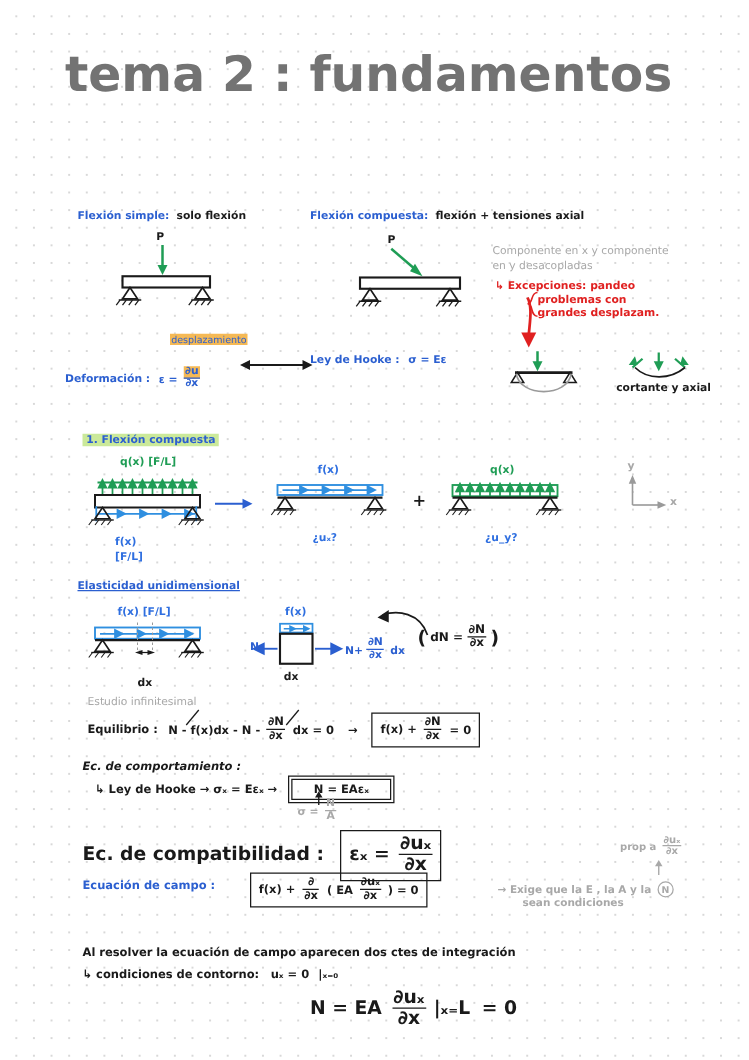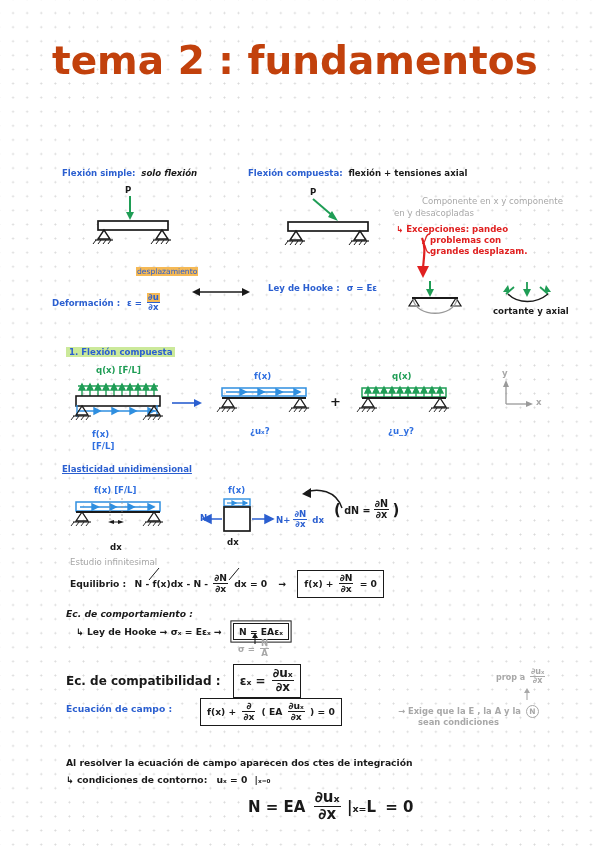--- a/index.html
+++ b/index.html
@@ -10,21 +10,21 @@
     background-size:14.1px 14.1px;
     background-position:6px 6px;
     font-family:"DejaVu Sans", sans-serif;
   }
   .abs{position:absolute;}
   
   #title-block{left:52px;top:38px;width:520px;}
   .title-line{
     font-family:"DejaVu Sans", sans-serif;
     font-weight:bold;
-    color:#c2410c;
+    color:#737373;
     font-size:39px;
     line-height:46px;
     letter-spacing:0px;
     white-space:nowrap;
   }
   
   .hw{font-family:"DejaVu Sans", sans-serif;font-size:8.6px;line-height:11px;color:#1a1a1a;white-space:nowrap;}
   .blue{color:#2b5fd0;}
   .blue2{color:#2f6fe0;}
   .green{color:#1f9d55;}
@@ -32,33 +32,33 @@
   .red{color:#e02020;}
   .bold{font-weight:bold;}
   .u{text-decoration:underline;}
   .hl-green{background:#cbe99a;padding:0 3px;}
   .hl-orange{background:#f5b955;padding:0 1px;}
   
   .frac{display:inline-block;vertical-align:middle;text-align:center;line-height:1.05;position:relative;top:-1px;}
   .frac .num{display:block;border-bottom:1px solid currentColor;padding:0 1px;}
   .frac .den{display:block;padding:0 1px;}
   .boxed{border:1.3px solid #1a1a1a;padding:3px 6px;display:inline-block;}
-  .boxed2{border:1.2px solid #1a1a1a;padding:2px 5px;display:inline-block;box-shadow:0 0 0 1.6px #fff,0 0 0 2.6px #1a1a1a;}
+  .boxed2{border:1.2px solid #1a1a1a;padding:2px 17px;display:inline-block;box-shadow:0 0 0 1.6px #fff,0 0 0 2.6px #1a1a1a;}
   svg{overflow:visible;display:block;}
 </style>
 </head>
 <body>
 
 <div class="abs" id="title-block">
   <div class="title-line">tema 2 : fundamentos</div>
 </div>
 
 <div class="abs hw" style="left:62px;top:168px;">
   <span class="blue bold">Flexión simple:</span>
-  <span class="bold" style="margin-left:3px;font-style:italic;">solo flexión</span>
+  <span class="bold" style="margin-left:3px;">solo flexión</span>
 </div>
 
 <div class="abs" style="left:78px;top:185px;width:140px;height:55px;">
   <div class="abs hw bold" style="left:47px;top:0px;">P</div>
   <svg class="abs" style="left:0;top:0;" width="145" height="58">
     <line x1="52" y1="11" x2="52" y2="30" stroke="#1f9d55" stroke-width="2"></line>
     <polygon points="52,35 48,27 56,27" fill="#1f9d55"></polygon>
     <rect x="20" y="36" width="70" height="9" fill="#ffffff" stroke="#1a1a1a" stroke-width="1.7"></rect>
     <polygon points="26,45 20,54 32,54" fill="none" stroke="#1a1a1a" stroke-width="1.4"></polygon>
     <line x1="17" y1="55" x2="35" y2="55" stroke="#1a1a1a" stroke-width="1.2"></line>
@@ -94,21 +94,21 @@
     <line x1="35" y1="56" x2="32" y2="60" stroke="#1a1a1a" stroke-width="1"></line>
     <polygon points="92,46 86,55 98,55" fill="none" stroke="#1a1a1a" stroke-width="1.4"></polygon>
     <line x1="83" y1="56" x2="101" y2="56" stroke="#1a1a1a" stroke-width="1.2"></line>
     <line x1="84" y1="56" x2="81" y2="60" stroke="#1a1a1a" stroke-width="1"></line>
     <line x1="89" y1="56" x2="86" y2="60" stroke="#1a1a1a" stroke-width="1"></line>
     <line x1="94" y1="56" x2="91" y2="60" stroke="#1a1a1a" stroke-width="1"></line>
     <line x1="99" y1="56" x2="96" y2="60" stroke="#1a1a1a" stroke-width="1"></line>
   </svg>
 </div>
 
-<div class="abs hw gray" style="left:394px;top:196px;margin-left:28px;">Componente en x y componente</div>
+<div class="abs hw gray" style="left:394px;top:196px;">Componente en x y componente</div>
 <div class="abs hw gray" style="left:394px;top:208px;">en y desacopladas</div>
 
 <div class="abs hw red bold" style="left:396px;top:224px;">↳ Excepciones: pandeo</div>
 <div class="abs hw red bold" style="left:430px;top:235px;">problemas con</div>
 <div class="abs hw red bold" style="left:430px;top:246px;">grandes desplazam.</div>
 <svg class="abs" style="left:416px;top:232px;" width="24" height="24">
   <path d="M14 2 C8 2, 11 11, 6 11 C11 11, 8 21, 14 21" fill="none" stroke="#e02020" stroke-width="1.3"></path>
 </svg>
 
 <svg class="abs" style="left:404px;top:236px;" width="50" height="48">
@@ -145,21 +145,21 @@
   <span class="frac" style="margin-left:2px;">
     <span class="num hl-orange">∂u</span>
     <span class="den">∂x</span>
   </span>
 </div>
 <svg class="abs" style="left:192px;top:286px;" width="58" height="12">
   <line x1="6" y1="6" x2="52" y2="6" stroke="#1a1a1a" stroke-width="1.6"></line>
   <polygon points="0,6 8,2 8,10" fill="#1a1a1a"></polygon>
   <polygon points="58,6 50,2 50,10" fill="#1a1a1a"></polygon>
 </svg>
-<div class="abs hw blue bold" style="left:268px;top:283px;">
+<div class="abs hw blue bold" style="left:248px;top:283px;">
   <span>Ley de Hooke :</span>
   <span style="margin-left:4px;">σ = Eε</span>
 </div>
 
 <div class="abs hw blue bold" style="left:66px;top:347px;">
   <span class="hl-green">1. Flexión compuesta</span>
 </div>
 
 <div class="abs" style="left:66px;top:365px;">
   <div class="abs hw green bold" style="left:30px;top:0px;">q(x)  [F/L]</div>
@@ -418,21 +418,21 @@
   <polygon points="5,0 2,5 8,5" fill="#1a1a1a"></polygon>
 </svg>
 <div class="abs hw gray bold" style="left:238px;top:640px;font-size:8.6px;">
   <span>σ =</span>
   <span class="frac" style="margin-left:2px;">
     <span class="num">N</span>
     <span class="den">A</span>
   </span>
 </div>
 
-<div class="abs hw bold" style="left:66px;top:664px;font-size:12px;">
+<div class="abs hw bold" style="left:66px;top:664px;font-size:15px;">
   <span>Ec. de compatibilidad :</span>
   <span class="boxed" style="margin-left:8px;">
     <span>εₓ =</span>
     <span class="frac" style="margin-left:2px;">
       <span class="num">∂uₓ</span>
       <span class="den">∂x</span>
     </span>
   </span>
 </div>
 

